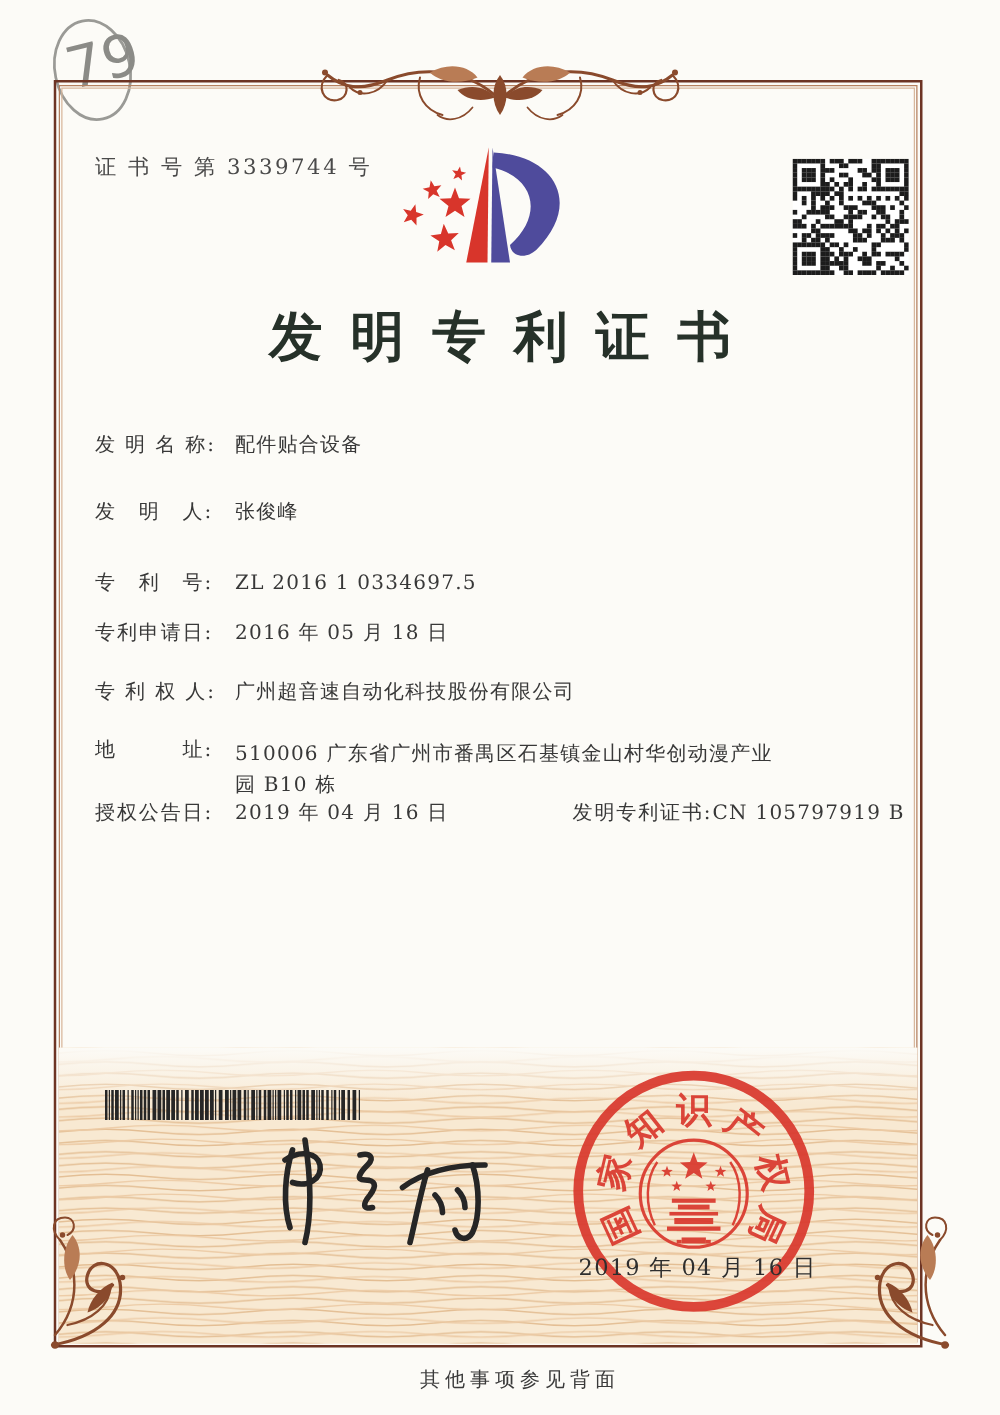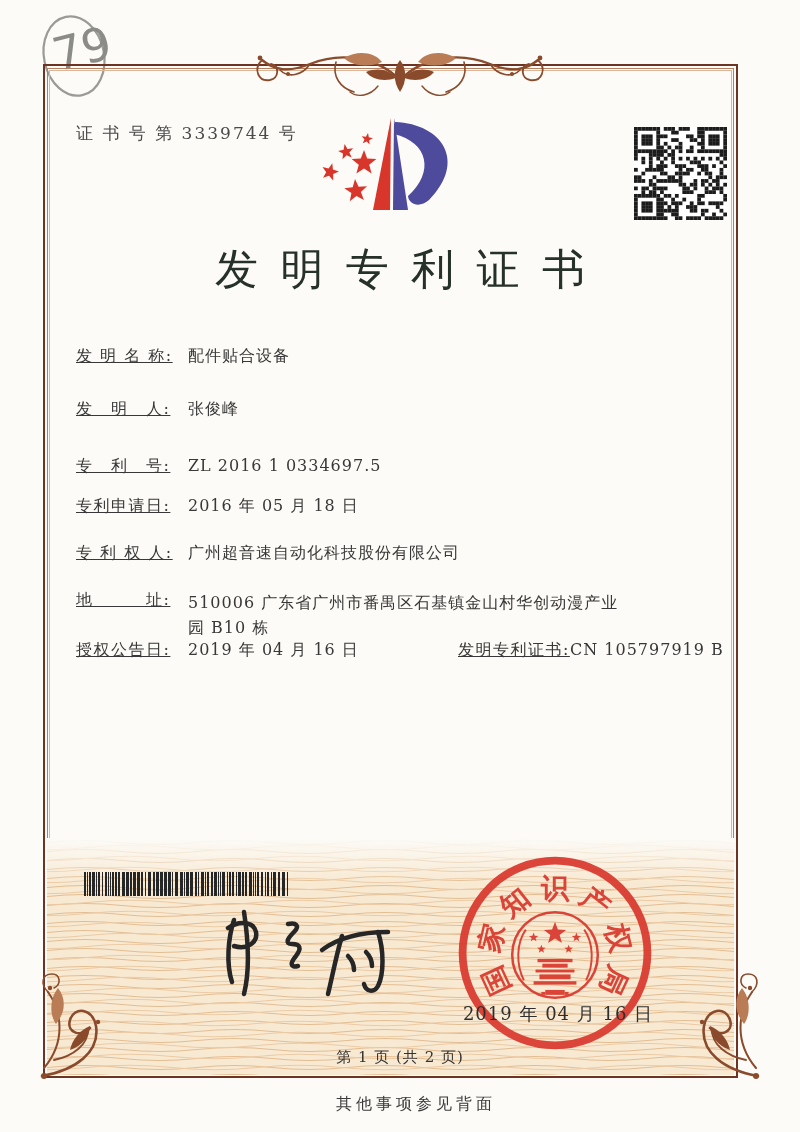--- a/index.html
+++ b/index.html
@@ -26,26 +26,26 @@
   .frame-inner{position:absolute;inset:2px;border:1px solid var(--border-light);}
   .frame-inner2{position:absolute;inset:1px;border:1px solid #d8b79c;}
   .wave-wrap{position:absolute;left:47px;top:838px;width:687px;height:237px;}
   .pencil-note{position:absolute;left:30px;top:6px;width:86px;height:96px;}
   .pencil-note text{font-family:"DejaVu Sans","Liberation Sans",sans-serif;}
   .cert-number{position:absolute;left:76px;top:122px;font-size:17px;
     letter-spacing:2px;color:#4a4a4a;}
   .logo{position:absolute;left:315px;top:106px;width:175px;height:138px;}
   .qr{position:absolute;left:634px;top:127px;width:93px;height:93px;}
   .doc-title{position:absolute;left:0;top:241px;width:100%;text-align:center;
-    font-size:43px;font-weight:normal;color:var(--title-ink);}
+    font-size:43px;font-weight:bold;color:var(--title-ink);}
   .doc-title span{letter-spacing:0.52em;margin-right:-0.52em;}
   .fields{position:absolute;left:76px;top:0;width:660px;font-size:16px;
     letter-spacing:1px;color:#383838;}
   .row{position:absolute;left:0;white-space:nowrap;}
-  .lbl{display:inline-block;width:100px;letter-spacing:1.5px;text-decoration:underline;}
+  .lbl{display:inline-block;width:100px;letter-spacing:1.5px;}
   .val{letter-spacing:1px;margin-left:12px;}
   .addr .val{display:inline-block;vertical-align:top;white-space:normal;
     width:500px;line-height:25px;}
   .grant-no{position:absolute;left:382px;top:0;}
   .paras{position:absolute;left:76px;top:672px;width:654px;}
   .paras p{font-size:15.5px;line-height:24px;text-indent:2em;
     letter-spacing:0.6px;color:#3c3c3c;text-align:justify;}
   .paras p + p{margin-top:6px;}
   .barcode{position:absolute;left:84px;top:872px;width:208px;height:24px;}
   .signer{position:absolute;left:86px;top:934px;font-size:18px;
@@ -636,17 +636,16 @@
         <rect x="88" y="139" width="44" height="3.5"></rect>
         <rect x="100" y="148" width="20" height="5"></rect>
         <rect x="96" y="150" width="4" height="3"></rect>
         <rect x="120" y="150" width="4" height="3"></rect>
       </g>
     </g>
   </svg>
 
   <div class="seal-date">2019 年 04 月 16 日</div>
 
-  <div class="page-num">第 1 页 (共 2 页)</div>
 
   <div class="back-note">其他事项参见背面</div>
 
 </div>
 
 </body></html>

